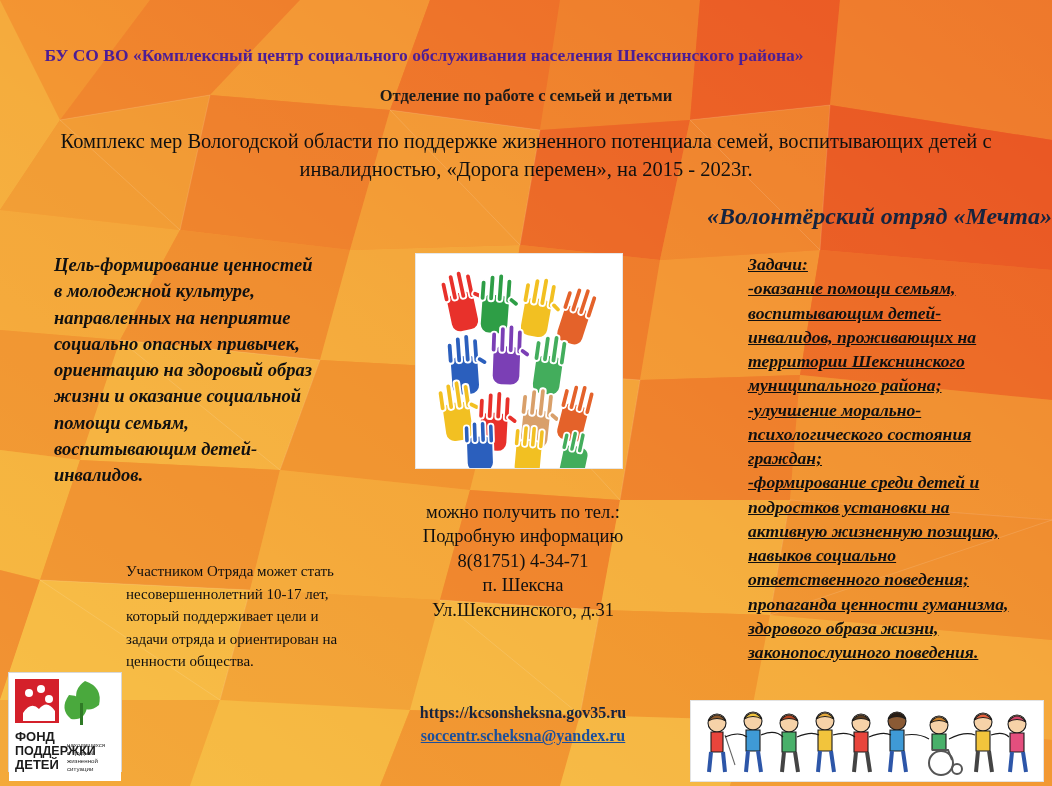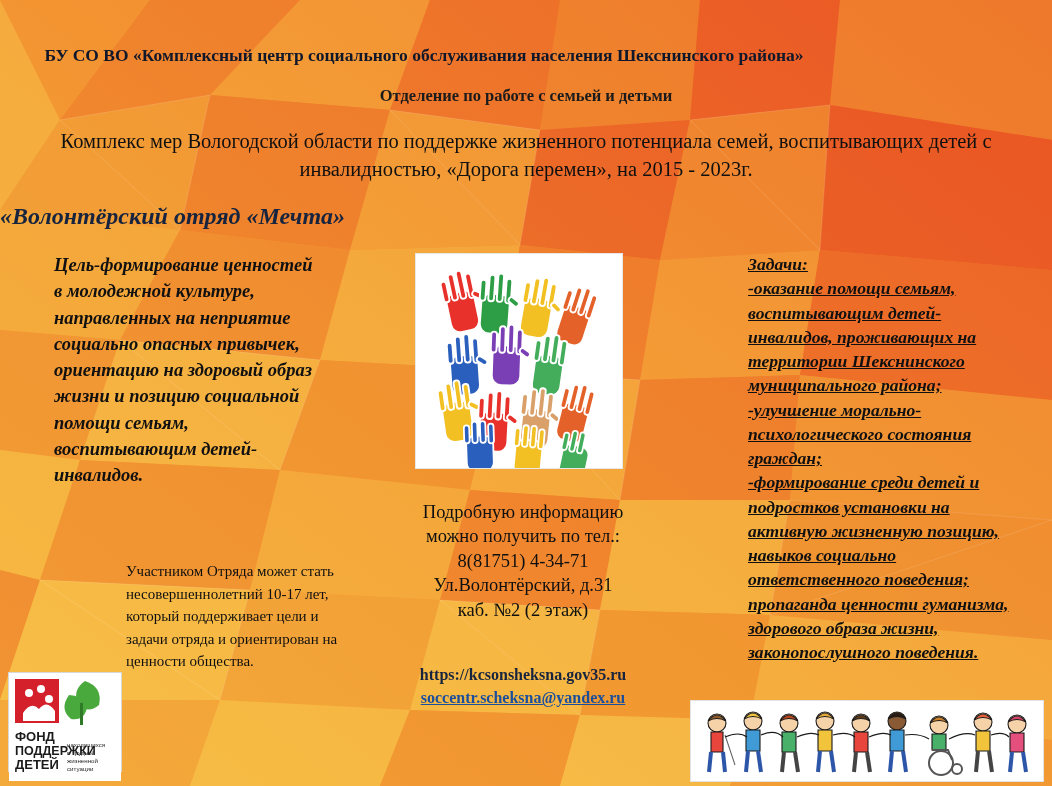--- a/index.html
+++ b/index.html
@@ -29,21 +29,21 @@
   }
 
   
   .org-line {
     position: absolute;
     left: 0; top: 45px;
     width: 848px;
     text-align: center;
     font-weight: bold;
     font-size: 17.5px;
-    color: #0f172a;
+    color: #4c1d95;
     line-height: 1.25;
   }
   .dept-line {
     position: absolute;
     left: 0; top: 86px;
     width: 1052px;
     text-align: center;
     font-weight: bold;
     font-size: 16.5px;
     color: #1b1b1b;
@@ -54,21 +54,21 @@
     width: 980px;
     text-align: center;
     font-size: 20.5px;
     color: #101010;
     line-height: 1.35;
   }
   .squad-title {
     position: absolute;
     left: 0; top: 203px;
     width: 1052px;
-    text-align: left;
+    text-align: right;
     font-style: italic;
     font-weight: bold;
     font-size: 24px;
     color: #16243f;
   }
 
   
   .goal-text {
     position: absolute;
     left: 54px; top: 252px;
@@ -114,21 +114,21 @@
     text-align: center;
     font-size: 16px;
     font-weight: bold;
     line-height: 1.45;
     color: #16243f;
   }
   .links-block .mail {
     color: #1b4f9c;
     display: inline-block;
   }
-  .links-block .plain { color: #16243f; display: block; }
+  .links-block .plain { color: #16243f; display: block; margin-top: 38px; }
 
   
   .tasks-text {
     position: absolute;
     left: 748px; top: 252px;
     width: 275px;
     font-style: italic;
     font-weight: bold;
     font-size: 17.6px;
     line-height: 1.38;
@@ -225,21 +225,21 @@
 <div id="poster">
 
   <div class="org-line">БУ СО ВО «Комплексный центр социального обслуживания населения Шекснинского района»</div>
 
   <div class="dept-line">Отделение по работе с семьей и детьми</div>
 
   <div class="program-line">Комплекс  мер Вологодской области  по поддержке жизненного потенциала семей, воспитывающих детей с инвалидностью, «Дорога перемен», на 2015 - 2023г.</div>
 
   <div class="squad-title">«Волонтёрский  отряд «Мечта»</div>
 
-  <div class="goal-text">Цель-формирование ценностей в молодежной культуре, направленных на неприятие социально опасных привычек, ориентацию на здоровый образ жизни и позицию социальной помощи семьям, воспитывающим детей-инвалидов.</div>
+  <div class="goal-text">Цель-формирование ценностей в молодежной культуре, направленных на неприятие социально опасных привычек, ориентацию на здоровый образ жизни и оказание социальной помощи семьям, воспитывающим детей-инвалидов.</div>
 
   <div class="member-text">Участником Отряда может стать несовершеннолетний 10-17 лет, который поддерживает цели и задачи отряда и ориентирован на ценности общества.</div>
 
   <div class="hands-box">
     <svg class="hands-img" width="206" height="214" viewBox="0 0 206 214">
       <rect width="206" height="214" fill="#ffffff"></rect>
       <g stroke="#ffffff" stroke-width="2">
 
         <g fill="#e8312b" transform="translate(18,18) rotate(-12) scale(0.95)">
           <rect x="6" y="26" width="30" height="42" rx="10"></rect>
@@ -347,25 +347,25 @@
           <rect x="6" y="16" width="30" height="40" rx="10"></rect>
           <rect x="4" y="4" width="6" height="20" rx="3"></rect>
           <rect x="13" y="0" width="6" height="24" rx="3"></rect>
           <rect x="22" y="0" width="6" height="24" rx="3"></rect>
         </g>
       </g>
     </svg>
   </div>
 
   <div class="contact-block">
+    <div>можно получить по тел.:</div>
     <div>Подробную информацию</div>
-    <div>можно получить по тел.:</div>
     <div>8(81751) 4-34-71</div>
-    <div>Ул.Волонтёрский,  д.31</div>
-    <div>каб. №2 (2 этаж)</div>
+    <div>п. Шексна</div>
+    <div>Ул.Шекснинского,  д.31</div>
   </div>
 
   <div class="links-block">
     <span class="plain">https://kcsonsheksna.gov35.ru</span>
     <a class="mail" href="#">soccentr.scheksna@yandex.ru</a>
   </div>
 
   <div class="tasks-text" style="white-space: pre-line;">Задачи:
 -оказание помощи семьям, воспитывающим детей-инвалидов, проживающих на территории Шекснинского муниципального района;
 -улучшение морально-психологического состояния граждан;

